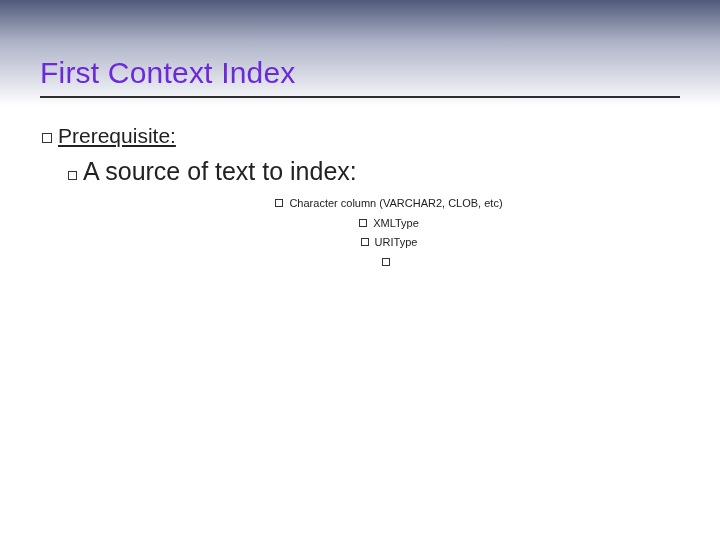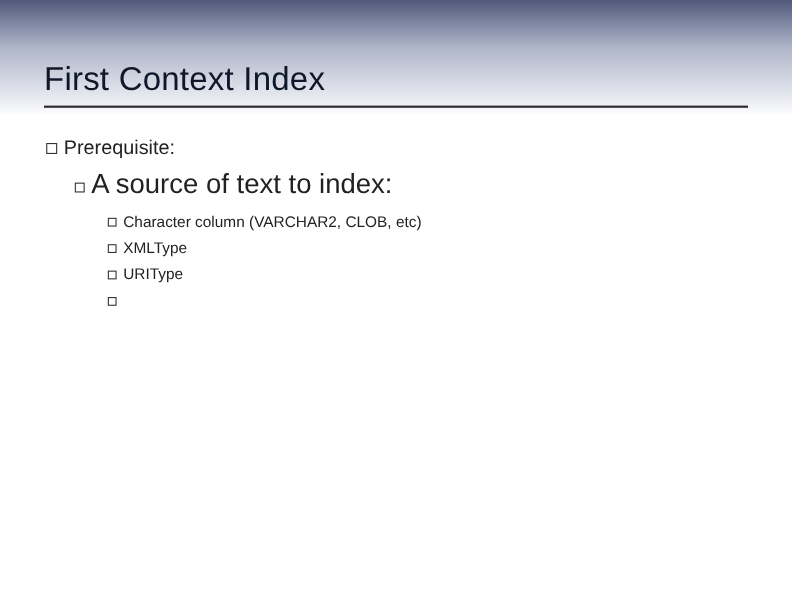--- a/index.html
+++ b/index.html
@@ -24,48 +24,50 @@
     right: 0;
     height: 106px;
     background: linear-gradient(to bottom, #50597a 0%, #aeb4c8 40%, #e9ebf1 85%, #ffffff 100%);
   }
   .title {
     position: absolute;
     top: 56px;
     left: 40px;
     right: 40px;
     font-size: 30px;
-    color: #0f172a;
+    color: #6d28d9;
     letter-spacing: 0.2px;
     border-bottom: 2px solid #2e2e2e;
     padding-bottom: 6px;
   }
   .body {
     position: absolute;
     top: 122px;
     left: 42px;
     right: 40px;
     color: #222;
   }
   .lvl1 {
-    font-size: 18px;
+    font-size: 21px;
     line-height: 1.35;
     margin-bottom: 4px;
+    text-decoration: underline;
   }
   .lvl2 {
     font-size: 25px;
     line-height: 1.4;
     margin-left: 26px;
     margin-bottom: 6px;
   }
   .lvl3 {
-    font-size: 14px;
+    font-size: 11px;
     line-height: 1.5;
     margin-left: 56px;
     margin-bottom: 3px;
+    text-align: center;
   }
   .bullet-box {
     display: inline-block;
     width: 10px;
     height: 10px;
     border: 1.5px solid #333;
     margin-right: 6px;
     vertical-align: baseline;
     position: relative;
     top: 0px;

